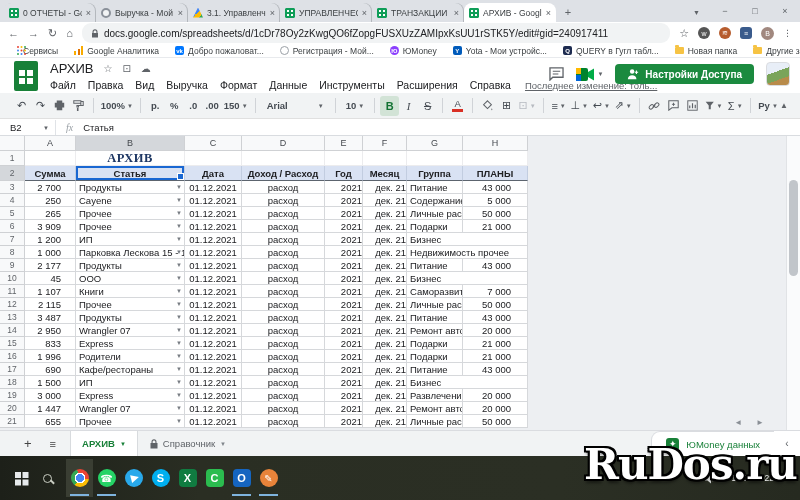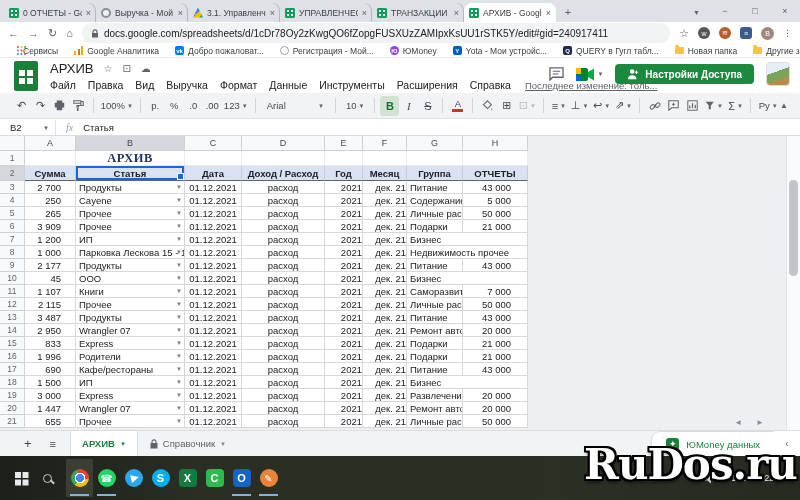--- a/index.html
+++ b/index.html
@@ -64,21 +64,21 @@
   #sheader-right { position:absolute; right:10px; top:4px; display:flex; align-items:center; gap:12px; }
   #meet-chip { display:flex; align-items:center; gap:3px; }
   #share-btn { height:20px; background:#1b8a3f; border-radius:4px; color:#fff; font-size:10px; font-weight:bold; display:flex; align-items:center; gap:6px; padding:0 12px; }
   #avatar-sheets { width:24px; height:24px; border-radius:4px; background:linear-gradient(160deg,#e8eef7 0 40%,#7aa45a 40% 70%,#b88b4a 70%); border:1px solid #dadce0; }
 
   
   #stoolbar { position:absolute; top:93px; left:0; right:0; height:26px; background:#f1f3f4; border-bottom:1px solid #e0e0e0; display:flex; align-items:center; padding:0 12px; color:#444; }
   .tbtn { height:20px; min-width:19px; padding:0 3px; display:flex; align-items:center; justify-content:center; font-size:11px; color:#454b52; border-radius:3px; gap:2px; white-space:nowrap; }
   .tbtn .crt { font-size:6px; color:#5f6368; }
   .tsep { width:1px; height:15px; background:#d0d3d7; margin:0 5px; flex:none; }
-  .tbtn.small-label { font-size:9.5px; }
+  .tbtn.small-label { font-size:9.5px;font-weight:bold; }
   .tbtn.bold-on { background:#d2e3d6; color:#137333; font-weight:bold; }
   .tbtn.italic { font-style:italic; font-family:"Liberation Serif",serif; }
   .tbtn.strike { text-decoration:line-through; }
   .tbtn.tcolor { flex-direction:column; gap:0; line-height:1; font-size:9.5px; }
   .tbtn.tcolor::after { content:""; width:11px; height:3px; background:#d93025; margin-top:1px; }
   .tbtn.grayed { color:#b6bac0; }
   #tb-collapse { margin-left:auto; color:#5f6368; font-size:8px; }
 
   
   #fbar { position:absolute; top:120px; left:0; right:0; height:16px; background:#fff; border-bottom:1px solid #d9dce0; display:flex; align-items:center; }
@@ -329,21 +329,21 @@
   <span class="tbtn small-label">
       <span>100%</span>
       <span class="crt">▼</span>
     </span>
   <span class="tsep"></span>
   <span class="tbtn small-label">р.</span>
   <span class="tbtn small-label">%</span>
   <span class="tbtn small-label">.0</span>
   <span class="tbtn small-label">.00</span>
   <span class="tbtn small-label">
-      <span>123</span>
+      <span>150</span>
       <span class="crt">▼</span>
     </span>
   <span class="tsep"></span>
   <span class="tbtn small-label" style="width:74px;justify-content:space-between;padding:0 6px;">
       <span>Arial</span>
       <span class="crt">▼</span>
     </span>
   <span class="tsep"></span>
   <span class="tbtn small-label" style="width:30px;justify-content:space-between;padding:0 5px;">
       <span>10</span>
@@ -444,21 +444,21 @@
       </div>
       <div class="row r2">
         <div class="gut w-gut hl">2</div>
         <div class="cell w-a">Сумма</div>
         <div class="cell w-b sel">Статья</div>
         <div class="cell w-c">Дата</div>
         <div class="cell w-d">Доход / Расход</div>
         <div class="cell w-e">Год</div>
         <div class="cell w-f">Месяц</div>
         <div class="cell w-g">Группа</div>
-        <div class="cell w-h">ОТЧЕТЫ</div>
+        <div class="cell w-h">ПЛАНЫ</div>
       </div>
       <div class="row rd">
         <div class="gut w-gut">3</div>
         <div class="cell w-a al-r pad-num">2 700</div>
         <div class="cell w-b stat">Продукты<span class="dd">▼</span></div>
         <div class="cell w-c al-c">01.12.2021</div>
         <div class="cell w-d al-c">расход</div>
         <div class="cell w-e al-r">2021</div>
         <div class="cell w-f al-r">дек. 21</div>
         <div class="cell w-g pad-l">Питание</div>

